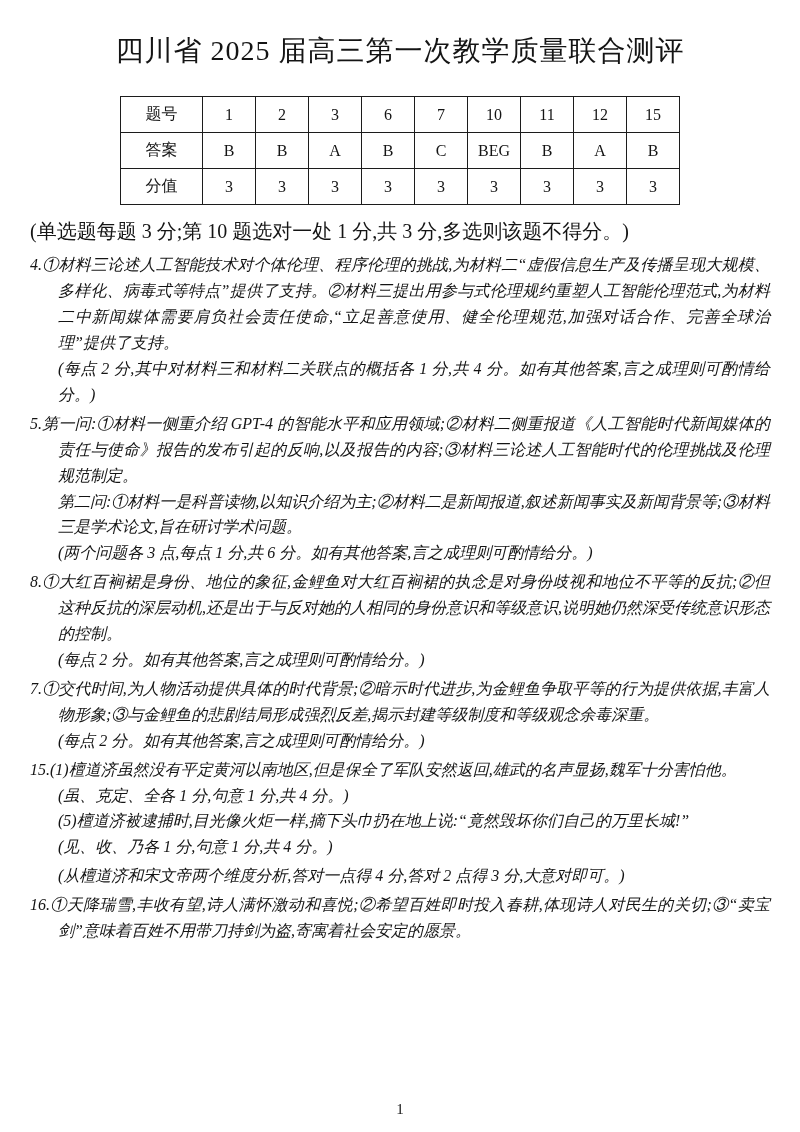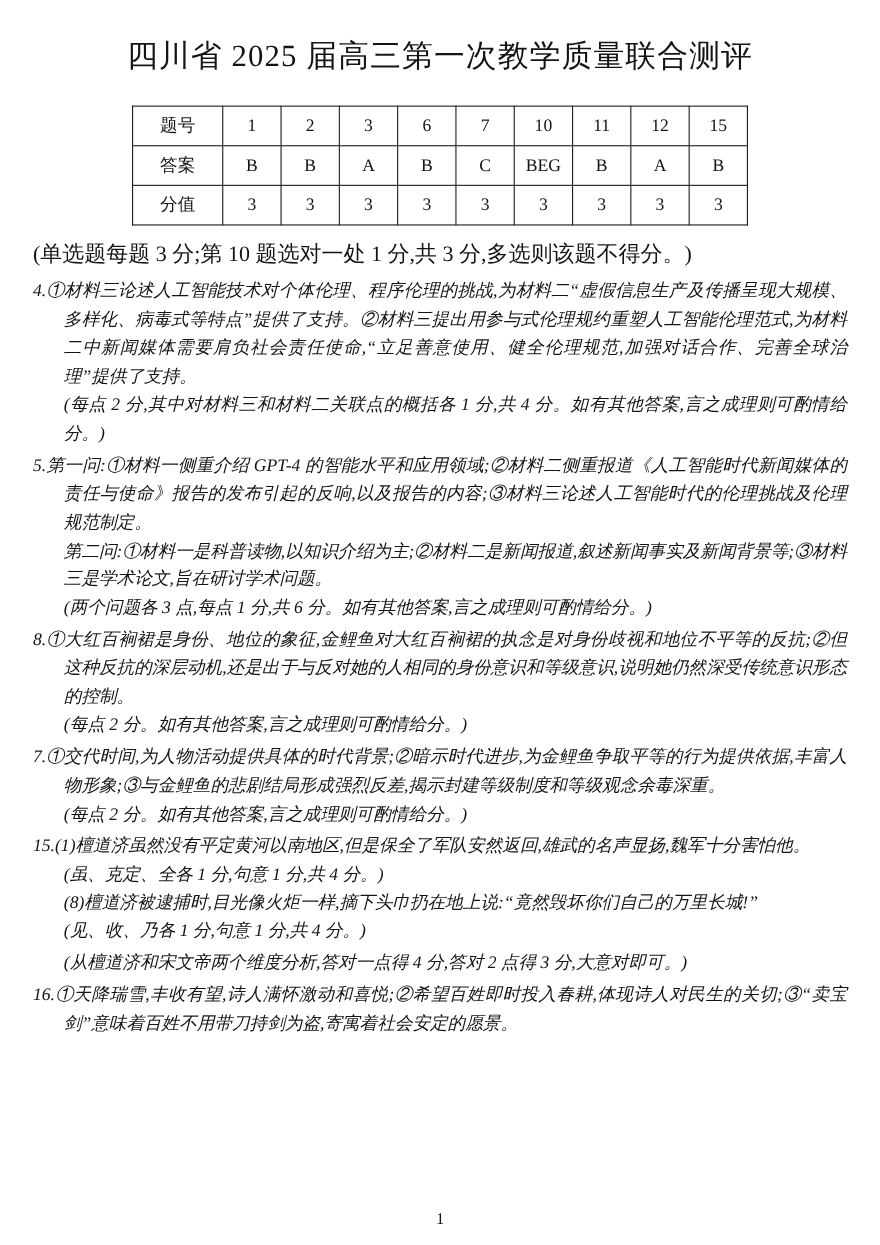--- a/index.html
+++ b/index.html
@@ -132,21 +132,21 @@
         <p class="para main">8.①大红百裥裙是身份、地位的象征,金鲤鱼对大红百裥裙的执念是对身份歧视和地位不平等的反抗;②但这种反抗的深层动机,还是出于与反对她的人相同的身份意识和等级意识,说明她仍然深受传统意识形态的控制。</p>
         <p class="para sub">(每点 2 分。如有其他答案,言之成理则可酌情给分。)</p>
       </div>
       <div class="item">
         <p class="para main">7.①交代时间,为人物活动提供具体的时代背景;②暗示时代进步,为金鲤鱼争取平等的行为提供依据,丰富人物形象;③与金鲤鱼的悲剧结局形成强烈反差,揭示封建等级制度和等级观念余毒深重。</p>
         <p class="para sub">(每点 2 分。如有其他答案,言之成理则可酌情给分。)</p>
       </div>
       <div class="item">
         <p class="para main">15.(1)檀道济虽然没有平定黄河以南地区,但是保全了军队安然返回,雄武的名声显扬,魏军十分害怕他。</p>
         <p class="para sub">(虽、克定、全各 1 分,句意 1 分,共 4 分。)</p>
-        <p class="para sub">(8)檀道济被逮捕时,目光像火炬一样,摘下头巾扔在地上说:“竟然毁坏你们自己的万里长城!”</p>
+        <p class="para sub">(5)檀道济被逮捕时,目光像火炬一样,摘下头巾扔在地上说:“竟然毁坏你们自己的万里长城!”</p>
         <p class="para sub">(见、收、乃各 1 分,句意 1 分,共 4 分。)</p>
       </div>
       <div class="item">
         <p class="para sub">(从檀道济和宋文帝两个维度分析,答对一点得 4 分,答对 2 点得 3 分,大意对即可。)</p>
       </div>
       <div class="item">
         <p class="para main">16.①天降瑞雪,丰收有望,诗人满怀激动和喜悦;②希望百姓即时投入春耕,体现诗人对民生的关切;③“卖宝剑”意味着百姓不用带刀持剑为盗,寄寓着社会安定的愿景。</p>
       </div>
     </div>
 

